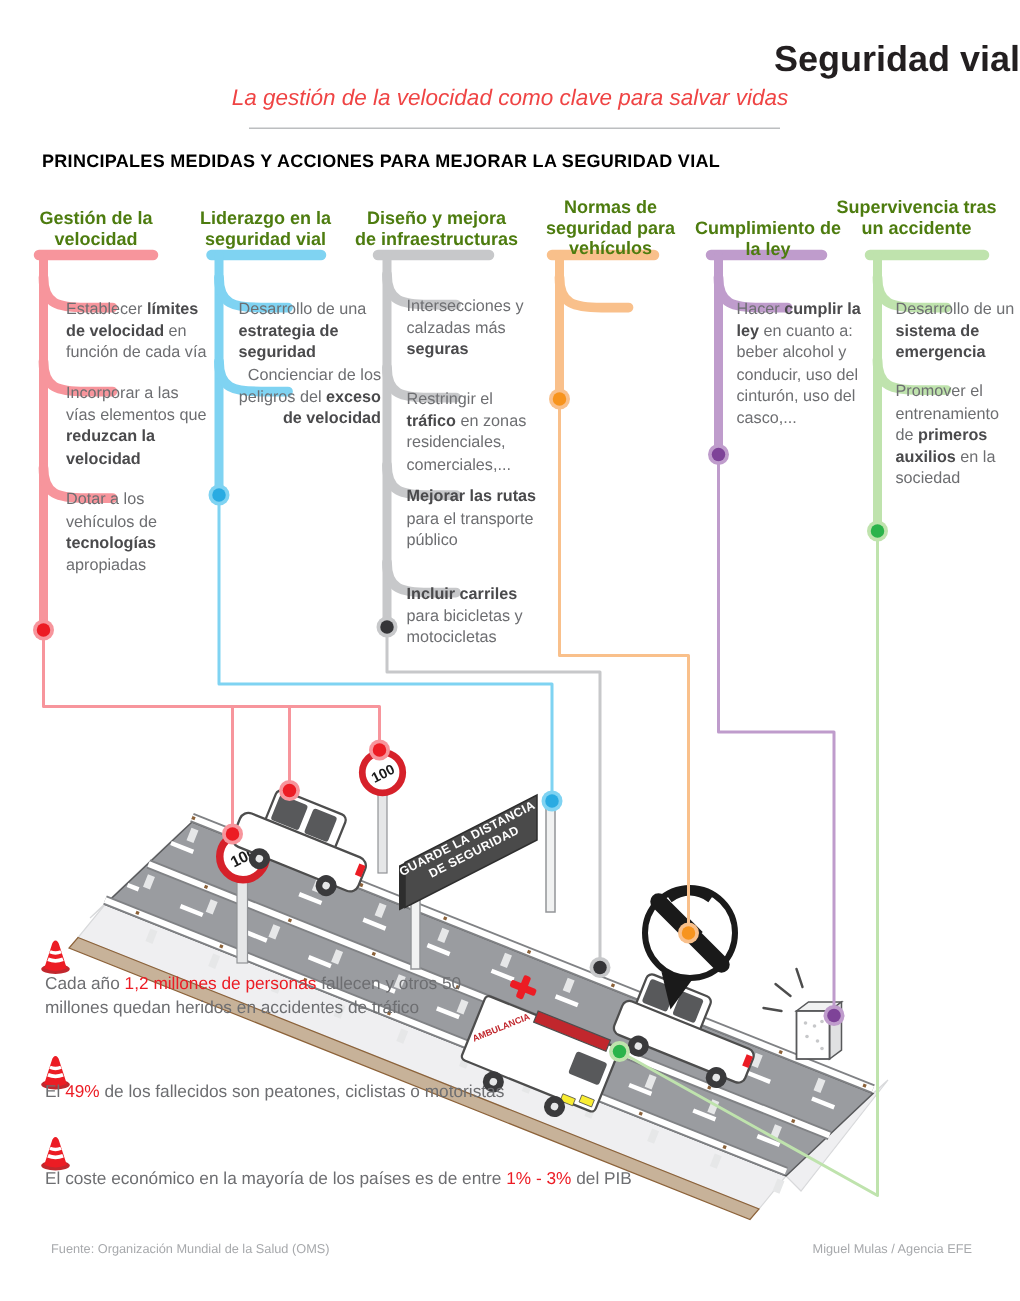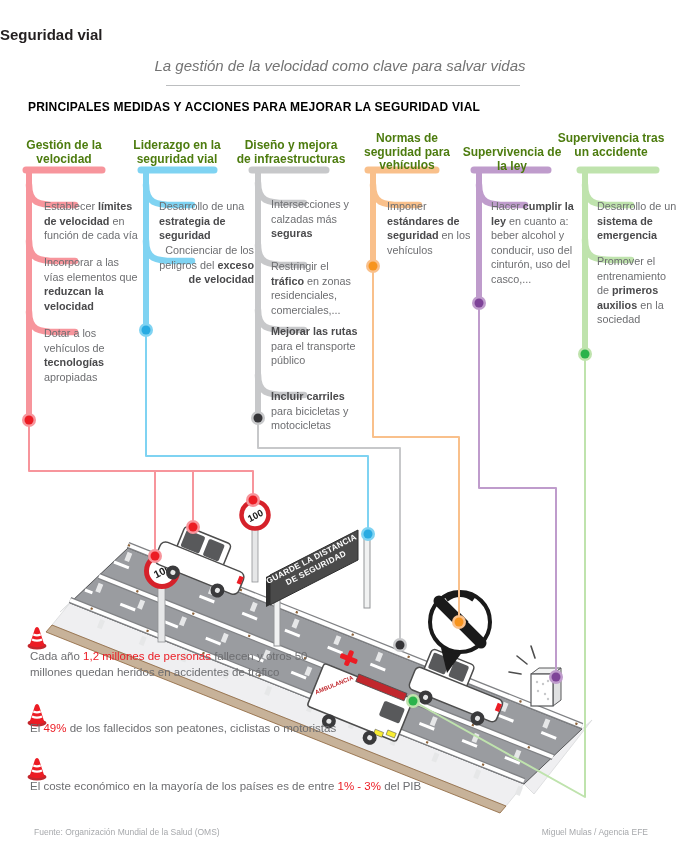--- a/index.html
+++ b/index.html
@@ -1,20 +1,20 @@
 <!DOCTYPE html>
 <html><head>
 <meta charset="utf-8">
 <style>
   html,body{margin:0;padding:0;background:#fff;}
   .page{position:relative;width:680px;height:867px;background:#fff;overflow:hidden;
         font-family:"Liberation Sans",sans-serif;}
   .abs{position:absolute;}
-  .title{top:26px;left:0;width:680px;text-align:left;font-size:15px;font-weight:bold;color:#231F20;}
-  .subtitle{top:57px;left:0;width:680px;text-align:center;font-size:15px;font-style:italic;color:#737373;}
+  .title{top:26px;left:0;width:680px;text-align:right;font-size:24px;font-weight:bold;color:#231F20;}
+  .subtitle{top:57px;left:0;width:680px;text-align:center;font-size:15px;font-style:italic;color:#ef4444;}
   .divider{top:85px;left:166px;width:354px;height:1px;background:#BCBEC0;}
   .section-title{top:100px;left:28px;font-size:12px;font-weight:bold;color:#000000;letter-spacing:.2px;}
   .colh{font-size:12px;line-height:13.5px;font-weight:bold;color:#4d7c0f;text-align:center;}
   .bullet{font-size:10.8px;line-height:14.5px;color:#6D6E71;}
   .bullet b{color:#4A4A4C;font-weight:bold;}
   .stat{font-size:11.5px;line-height:15.5px;color:#6D6E71;}
   .stat b{color:#EC1C24;font-weight:normal;}
   .footer{font-size:8.5px;color:#A7A9AC;}
   svg{position:absolute;top:0;left:0;}
   svg text{font-family:"Liberation Sans",sans-serif;}
@@ -255,33 +255,32 @@
 
   <div class="abs title">Seguridad vial</div>
   <div class="abs subtitle">La gestión de la velocidad como clave para salvar vidas</div>
   <div class="abs divider"></div>
   <div class="abs section-title">PRINCIPALES MEDIDAS Y ACCIONES PARA MEJORAR LA SEGURIDAD VIAL</div>
 
   <div class="abs colh" style="top:139px;left:14px;width:100px;">Gestión de la velocidad</div>
   <div class="abs colh" style="top:139px;left:127px;width:100px;">Liderazgo en la seguridad vial</div>
   <div class="abs colh" style="top:139px;left:236px;width:110px;">Diseño y mejora de infraestructuras</div>
   <div class="abs colh" style="top:132px;left:351px;width:112px;">Normas de seguridad para vehículos</div>
-  <div class="abs colh" style="top:146px;left:459px;width:106px;">Supervivencia de la ley</div>
+  <div class="abs colh" style="top:146px;left:459px;width:106px;">Cumplimiento de la ley</div>
   <div class="abs colh" style="top:132px;left:556px;width:110px;">Supervivencia tras un accidente</div>
 
   <div class="abs bullet" style="top:199px;left:44px;width:95px;"><span>Establecer </span><b>límites de velocidad</b><span> en función de cada vía</span></div>
   <div class="abs bullet" style="top:255px;left:44px;width:95px;"><span>Incorporar a las vías elementos que </span><b>reduzcan la velocidad</b></div>
   <div class="abs bullet" style="top:326px;left:44px;width:95px;"><span>Dotar a los vehículos de </span><b>tecnologías</b><span> apropiadas</span></div>
   <div class="abs bullet" style="top:199px;left:159px;width:95px;"><span>Desarrollo de una </span><b>estrategia de seguridad</b></div>
   <div class="abs bullet" style="top:243px;left:159px;width:95px;text-align:right;"><span>Concienciar de los peligros del </span><b>exceso de velocidad</b></div>
   <div class="abs bullet" style="top:197px;left:271px;width:92px;"><span>Intersecciones y calzadas más </span><b>seguras</b></div>
   <div class="abs bullet" style="top:259px;left:271px;width:92px;"><span>Restringir el </span><b>tráfico</b><span> en zonas residenciales, comerciales,...</span></div>
   <div class="abs bullet" style="top:324px;left:271px;width:92px;"><b>Mejorar las rutas</b><span> para el transporte público</span></div>
   <div class="abs bullet" style="top:389px;left:271px;width:92px;"><b>Incluir carriles</b><span> para bicicletas y motocicletas</span></div>
-  <div class="abs bullet" style="top:199px;left:387px;width:86px;"><span>Imponer </span><b>estándares de seguridad</b><span> en los vehículos</span></div>
   <div class="abs bullet" style="top:199px;left:491px;width:88px;"><span>Hacer </span><b>cumplir la ley</b><span> en cuanto a: beber alcohol y conducir, uso del cinturón, uso del casco,...</span></div>
   <div class="abs bullet" style="top:199px;left:597px;width:84px;"><span>Desarrollo de un </span><b>sistema de emergencia</b></div>
   <div class="abs bullet" style="top:254px;left:597px;width:84px;"><span>Promover el entrenamiento de </span><b>primeros auxilios</b><span> en la sociedad</span></div>
 
   <svg class="abs" style="top:626px;left:27px;" width="20" height="24">
     <ellipse cx="10" cy="20" rx="9.5" ry="3.4" fill="#C1272D"></ellipse>
     <path d="M10,1 C11,1 12,2 12.5,4 L17.5,19.5 Q10,23 2.5,19.5 L7.5,4 C8,2 9,1 10,1 Z" fill="#EC1C24"></path>
     <path d="M6.3,8.5 Q10,10.2 13.7,8.5" stroke="#FFFFFF" stroke-width="2.2" fill="none"></path>
     <path d="M5,13.5 Q10,15.7 15,13.5" stroke="#FFFFFF" stroke-width="2.4" fill="none"></path>
   </svg>

